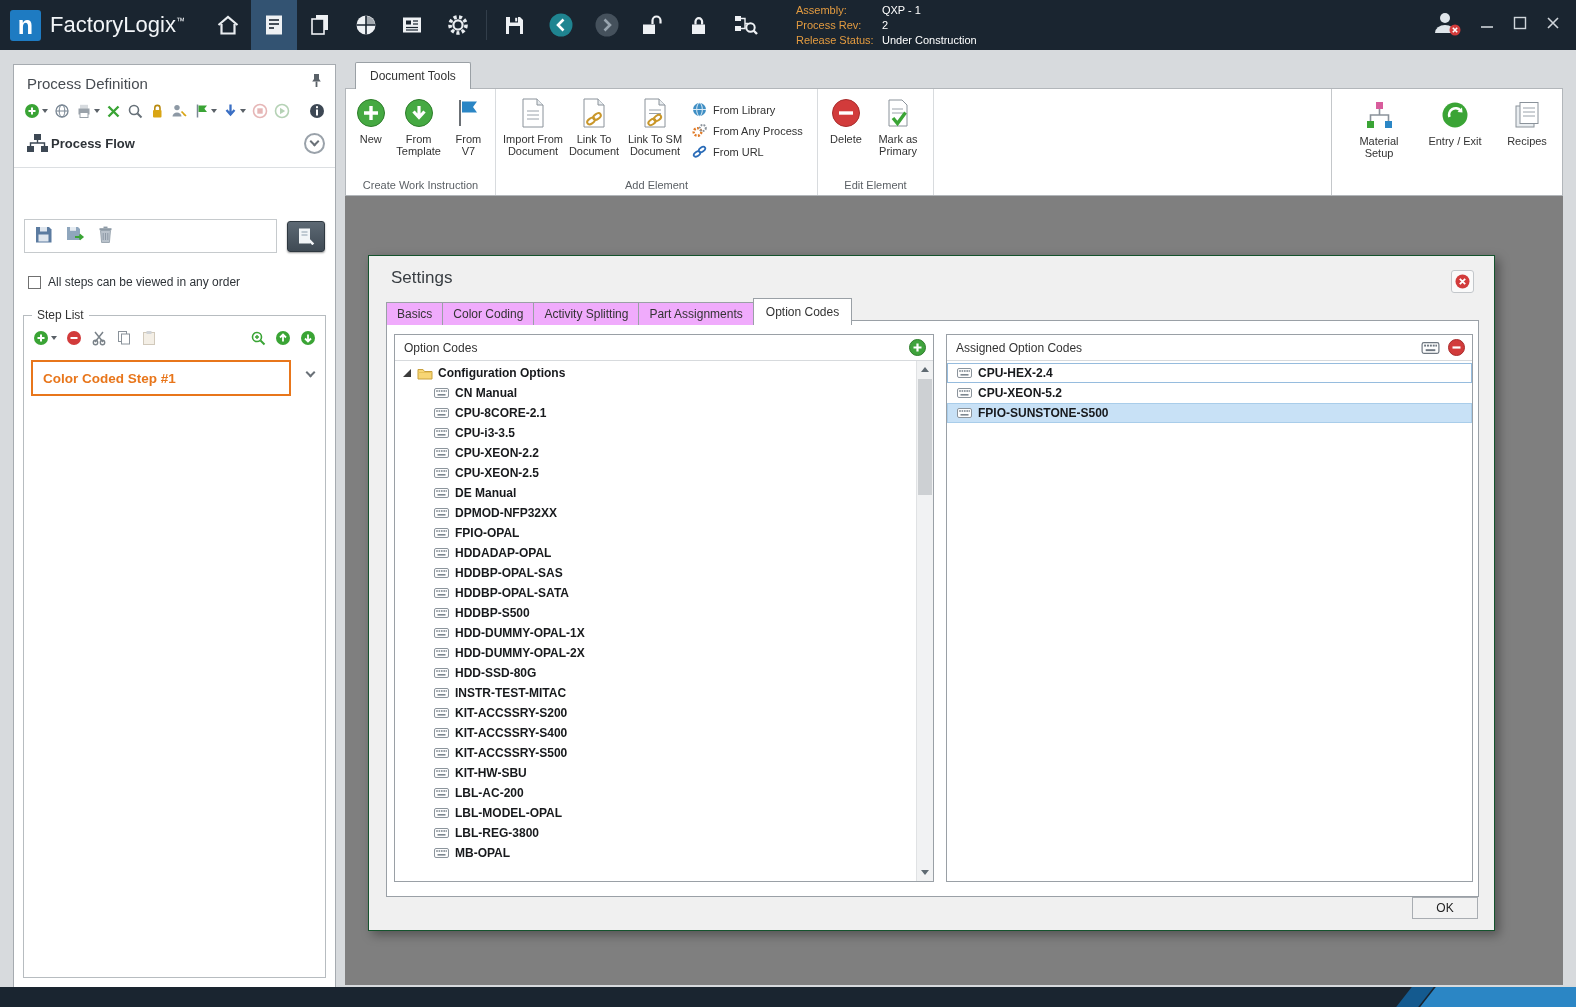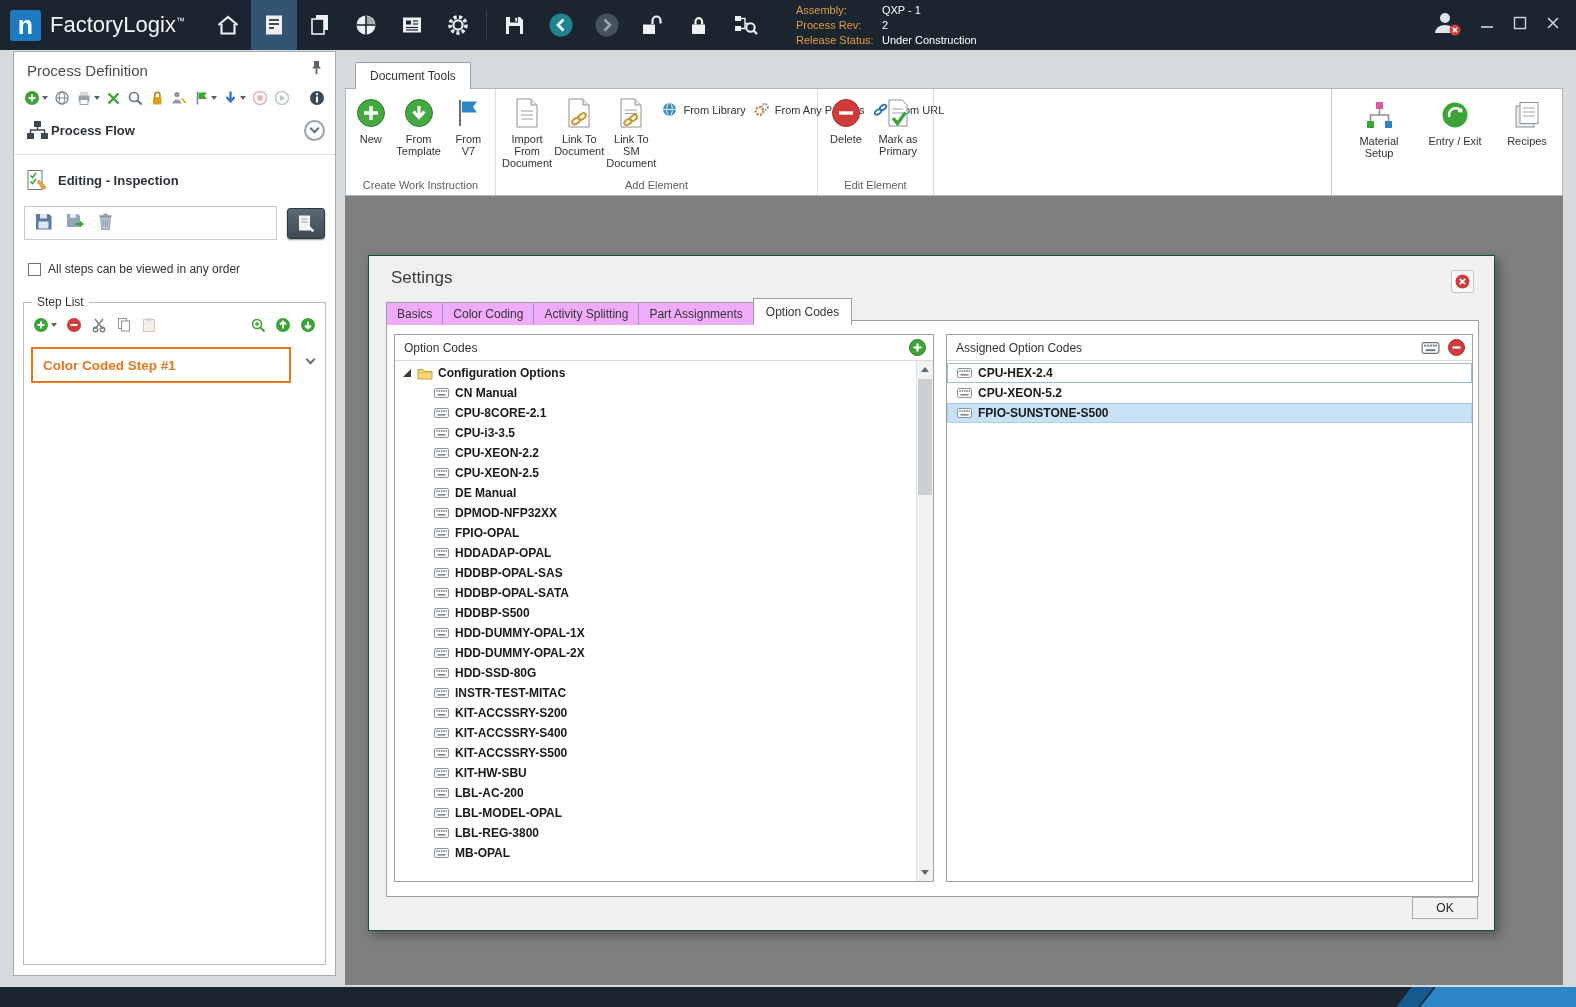--- a/index.html
+++ b/index.html
@@ -16,21 +16,21 @@
   .tbtn{width:46px;height:50px;display:flex;align-items:center;justify-content:center;cursor:default;}
   .tbtn.active{background:#335372;}
   .tb-sep{width:1px;height:30px;background:#323e4a;margin:0 5px;}
   .tb-info{margin-left:28px;font-size:11px;line-height:15px;white-space:nowrap;}
   .tb-info .row{display:flex;}
   .tb-info .lbl{color:#e39b40;font-weight:normal;width:86px;}
   .tb-info .val{color:#ffffff;}
   .tb-right{margin-left:auto;display:flex;align-items:center;gap:19px;margin-right:16px;}
 
   
-  #left-panel{position:absolute;left:13px;top:51px;width:323px;height:925px;background:#fff;border:1px solid #a6abb0;}
+  #left-panel{position:absolute;left:13px;top:64px;width:323px;height:925px;background:#fff;border:1px solid #a6abb0;}
   .lp-title{position:absolute;top:10px;left:13px;font-size:15px;color:#474c52;}
   .lp-pin{position:absolute;top:8px;right:12px;}
   .lp-toolbar{position:absolute;top:36px;left:9px;right:9px;display:flex;align-items:center;gap:4px;}
   .tbi{display:inline-flex;align-items:center;height:20px;padding:0 1px;}
   .tbi.disabled{opacity:.45;}
   .tbi.pushr{margin-left:auto;}
   .caret{display:inline-block;width:0;height:0;border-left:3.5px solid transparent;border-right:3.5px solid transparent;border-top:4px solid #5a6168;margin-left:2px;}
   .lp-flow-row{position:absolute;top:64px;left:12px;right:10px;height:28px;display:flex;align-items:center;gap:2px;}
   .lp-flow-row .txt{font-size:13px;font-weight:bold;color:#2e3338;flex:1;}
   .circle-btn{width:21px;height:21px;border:2px solid #9aa2aa;border-radius:50%;display:flex;align-items:center;justify-content:center;}
@@ -54,21 +54,21 @@
   
   #tabstrip{position:absolute;left:345px;top:62px;width:1218px;height:27px;}
   .doc-tab{display:inline-block;margin-left:10px;height:27px;background:#fff;border:1px solid #9aa0a5;border-bottom:none;padding:6px 14px 0;font-size:12px;color:#333;position:relative;z-index:2;border-radius:2px 2px 0 0;}
   #ribbon{position:absolute;left:345px;top:88px;width:1218px;height:108px;background:#fff;border:1px solid #b2b6ba;display:flex;}
   .ribbon-groups{width:986px;display:flex;border-right:1px solid #c4c7ca;}
   .rgroup{display:flex;flex-direction:column;border-right:1px solid #d8dbde;}
   .rgroup-body{flex:1;display:flex;padding:6px 6px 0;gap:2px;align-items:flex-start;}
   .rgroup-caption{height:17px;font-size:11px;color:#5a5f64;text-align:center;line-height:15px;}
   .rbtn{display:flex;flex-direction:column;align-items:center;padding-top:2px;gap:4px;font-size:11px;color:#333;text-align:center;line-height:12px;}
   .rbtn .ric{height:32px;display:flex;align-items:center;justify-content:center;}
-  .rbtn-col{display:flex;flex-direction:row;justify-content:flex-end;padding-top:4px;}
+  .rbtn-col{display:flex;flex-direction:column;justify-content:flex-end;padding-top:4px;}
   .rbtn-small{display:flex;align-items:center;gap:6px;height:21px;font-size:11px;color:#333;padding:0 4px;white-space:nowrap;}
   .ribbon-right{flex:1;display:flex;padding:8px 0 0 18px;gap:16px;align-items:flex-start;}
 
   
   #canvas{position:absolute;left:345px;top:196px;width:1218px;height:789px;background:#7f7f7f;}
   #settings-dialog{position:absolute;left:23px;top:59px;width:1127px;height:676px;background:#f0f0f0;border:1px solid #14532d;box-shadow:4px 4px 10px rgba(0,0,0,.35);}
   .dlg-title{position:absolute;left:22px;top:12px;font-size:17px;color:#383d42;}
   .dlg-close{position:absolute;right:20px;top:14px;width:23px;height:23px;background:#fafafa;border:1px solid #c3c7cb;border-radius:3px;display:flex;align-items:center;justify-content:center;}
   .dlg-tabs{position:absolute;left:17px;top:42px;display:flex;align-items:flex-end;z-index:2;}
   .dtab{border:1px solid #9aa0a6;border-bottom:none;background:#f0abfc;padding:4px 10px;font-size:12px;color:#333;margin-right:-1px;}
@@ -336,29 +336,20 @@
           <path d="M11.5 7 v3 M4.5 13 v-3 h14 v3" stroke="#3d4854" fill="none" stroke-width="1.4"></path>
         </svg>
       <span class="txt">Process Flow</span>
       <span class="circle-btn">
           <i class="chev"></i>
         </span>
     </div>
 
     <div class="lp-div"></div>
 
-    <div class="lp-edit-row">
-      <svg width="23" height="23">
-          <rect x="2" y="1.5" width="14" height="19" fill="#fff" stroke="#6e7780"></rect>
-          <path d="M4.5 6.5 l2 2 3.5-4.5" stroke="#3aa435" stroke-width="1.6" fill="none"></path>
-          <path d="M4.5 12.5 l2 2 3.5-4.5" stroke="#3aa435" stroke-width="1.6" fill="none"></path>
-          <path d="M13 11 l7 7 -1.8 2.6 -7-7 z" fill="#e8a33d" stroke="#b97d20" stroke-width="0.6"></path>
-        </svg>
-      <span class="txt">Editing - Inspection</span>
-    </div>
 
     <div class="lp-btnrow">
       <div class="lp-btnbox">
         <span><svg width="19" height="19">
               <path d="M2 2 H15 L17.5 4.5 V17.5 H2 z" fill="#5b7ba0"></path>
               <rect x="6" y="2" width="7" height="4.5" fill="#dfe6ee"></rect>
               <rect x="4.5" y="9.5" width="10" height="7" fill="#dfe6ee"></rect>
             </svg></span>
         <span><svg width="20" height="19">
               <path d="M2 2 H13 L15 4 V15 H2 z" fill="#8fa6bd"></path>

